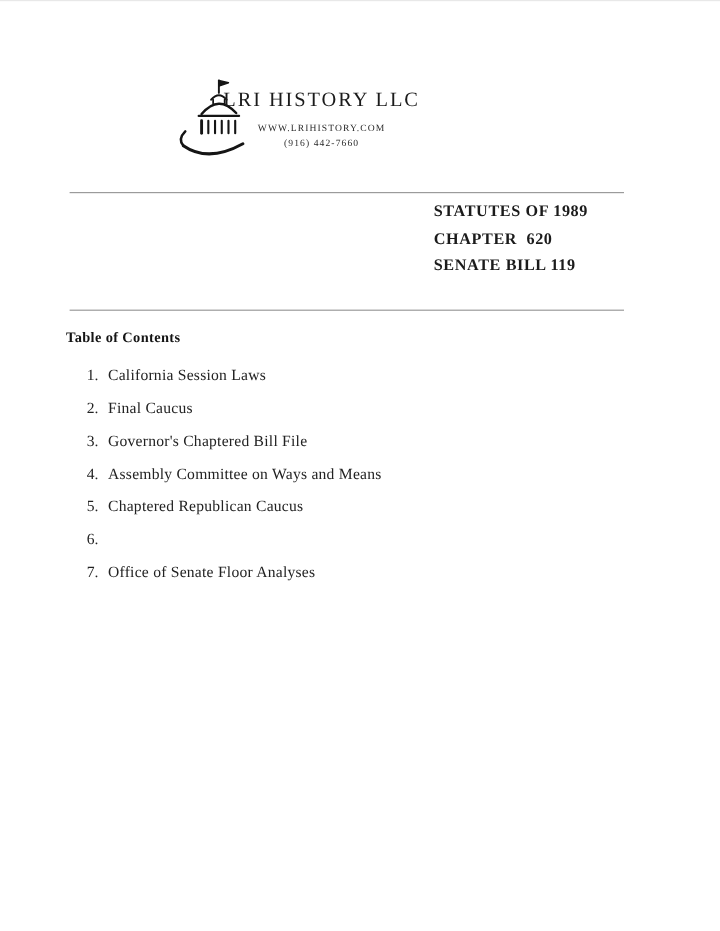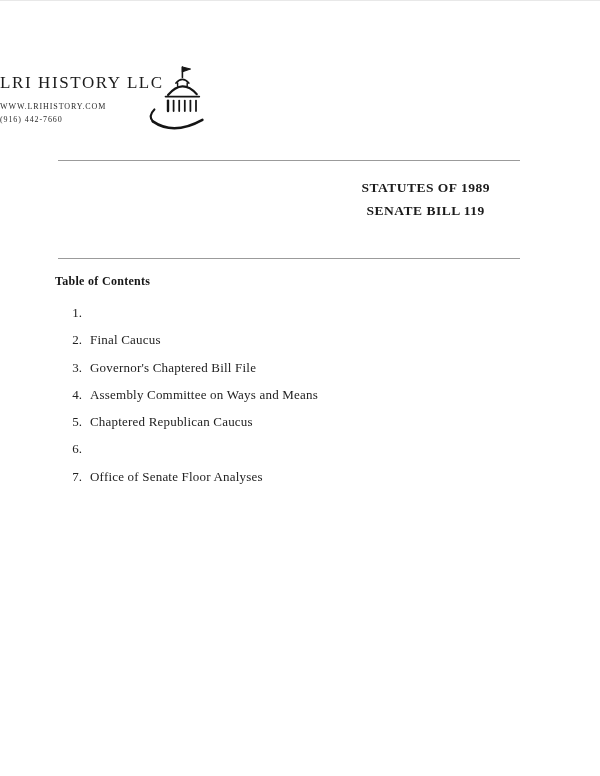--- a/index.html
+++ b/index.html
@@ -25,21 +25,21 @@
     top: 60px;
     width: 72px;
     height: 84px;
   }
   .logo svg { width: 100%; height: 100%; }
   .company-block {
     position: absolute;
     top: 72px;
     left: 0;
     width: 536px;
-    text-align: left;
+    text-align: center;
   }
   .company-name {
     font-size: 17px;
     letter-spacing: 1.6px;
     color: #1b1b1b;
     margin-bottom: 7px;
   }
   .contact-line {
     font-size: 8px;
     letter-spacing: 0.9px;
@@ -53,23 +53,23 @@
     width: 462px;
     border-top: 1px solid #9b9b9b;
     height: 0;
   }
   .rule-1 { top: 159px; }
   .rule-2 { top: 257px; }
 
   
   .reference-block {
     position: absolute;
-    top: 176px;
+    top: 164px;
     right: 110px;
-    text-align: center;
+    text-align: left;
   }
   .reference-line {
     font-size: 13.5px;
     font-weight: bold;
     letter-spacing: 0.5px;
     line-height: 22.5px;
     color: #1b1b1b;
     white-space: pre-wrap;
   }
 
@@ -140,30 +140,32 @@
   <div class="company-block">
     <div class="company-name">LRI HISTORY LLC</div>
     <div class="contact-line">WWW.LRIHISTORY.COM</div>
     <div class="contact-line">(916) 442-7660</div>
   </div>
 
   <div class="rule rule-1"></div>
 
   <div class="reference-block">
     <div class="reference-line">STATUTES OF 1989</div>
+    <div class="reference-line">CHAPTER  620</div>
     <div class="reference-line">SENATE BILL 119</div>
   </div>
 
   <div class="rule rule-2"></div>
 
   <div class="toc-title">Table of Contents</div>
 
   <ol class="toc-list">
     <li class="toc-item">
       <span class="toc-num">1.</span>
+      <span class="toc-label">California Session Laws</span>
     </li>
     <li class="toc-item">
       <span class="toc-num">2.</span>
       <span class="toc-label">Final Caucus</span>
     </li>
     <li class="toc-item">
       <span class="toc-num">3.</span>
       <span class="toc-label">Governor's Chaptered Bill File</span>
     </li>
     <li class="toc-item">

